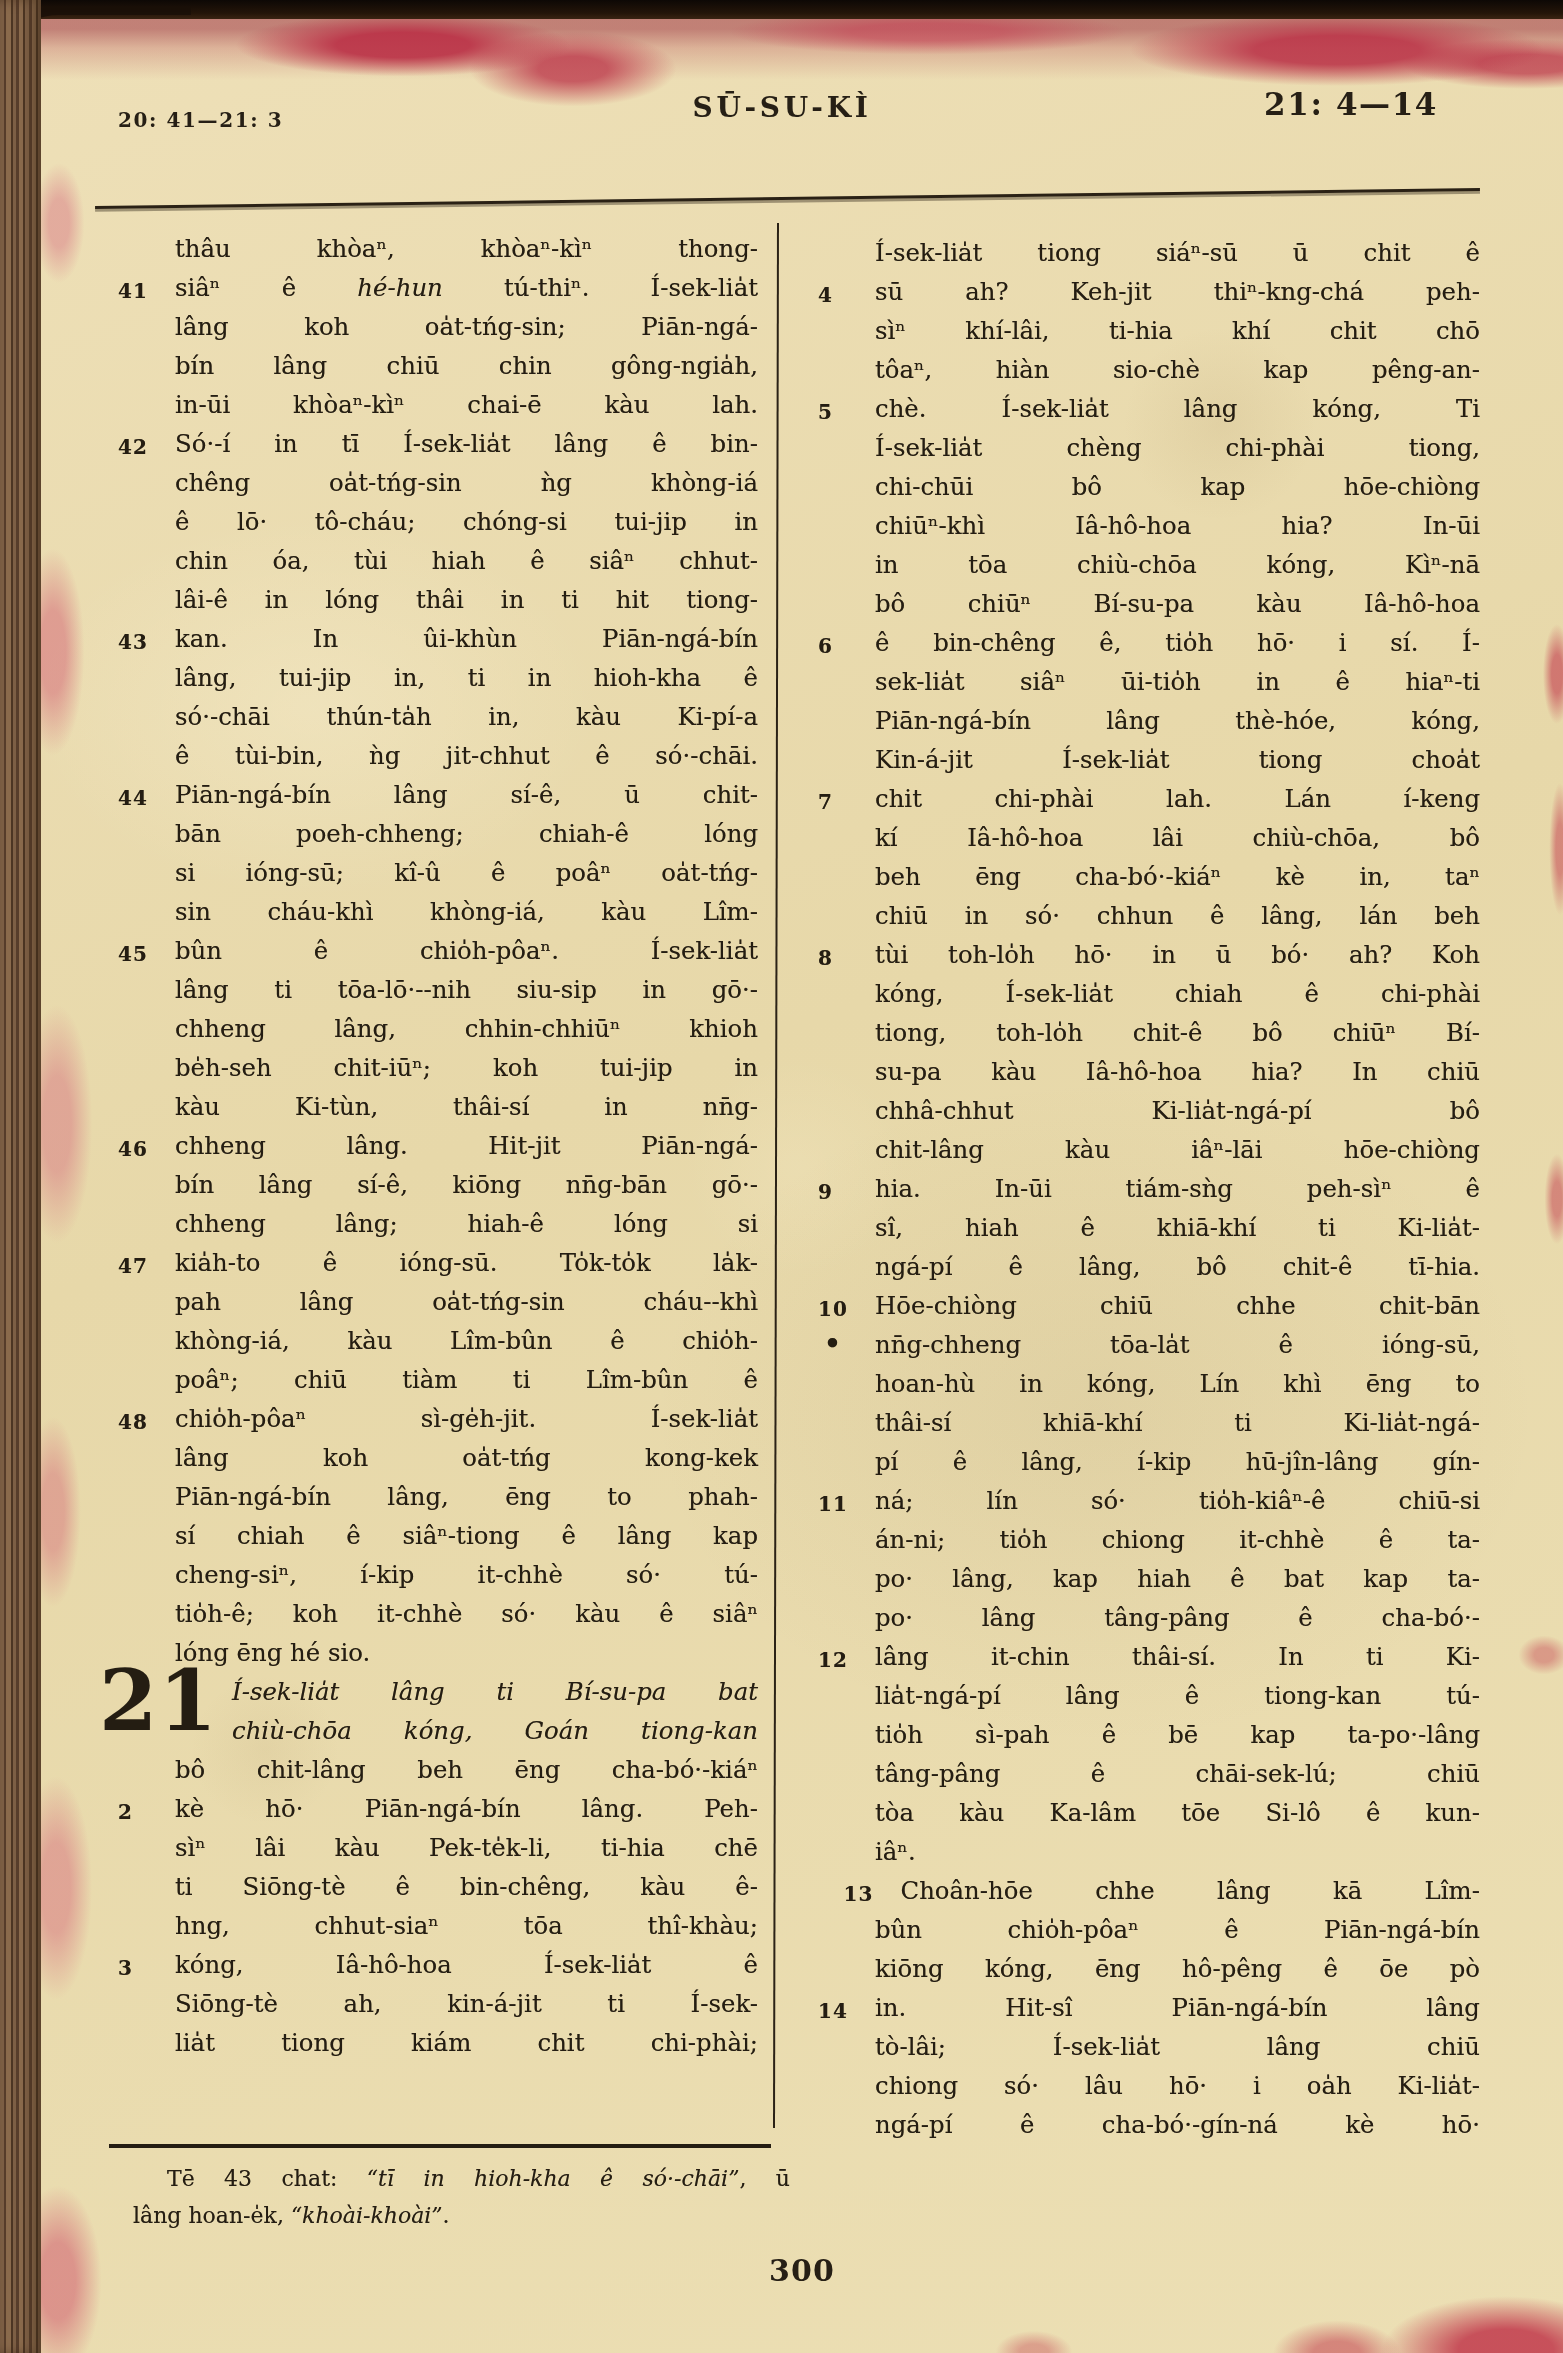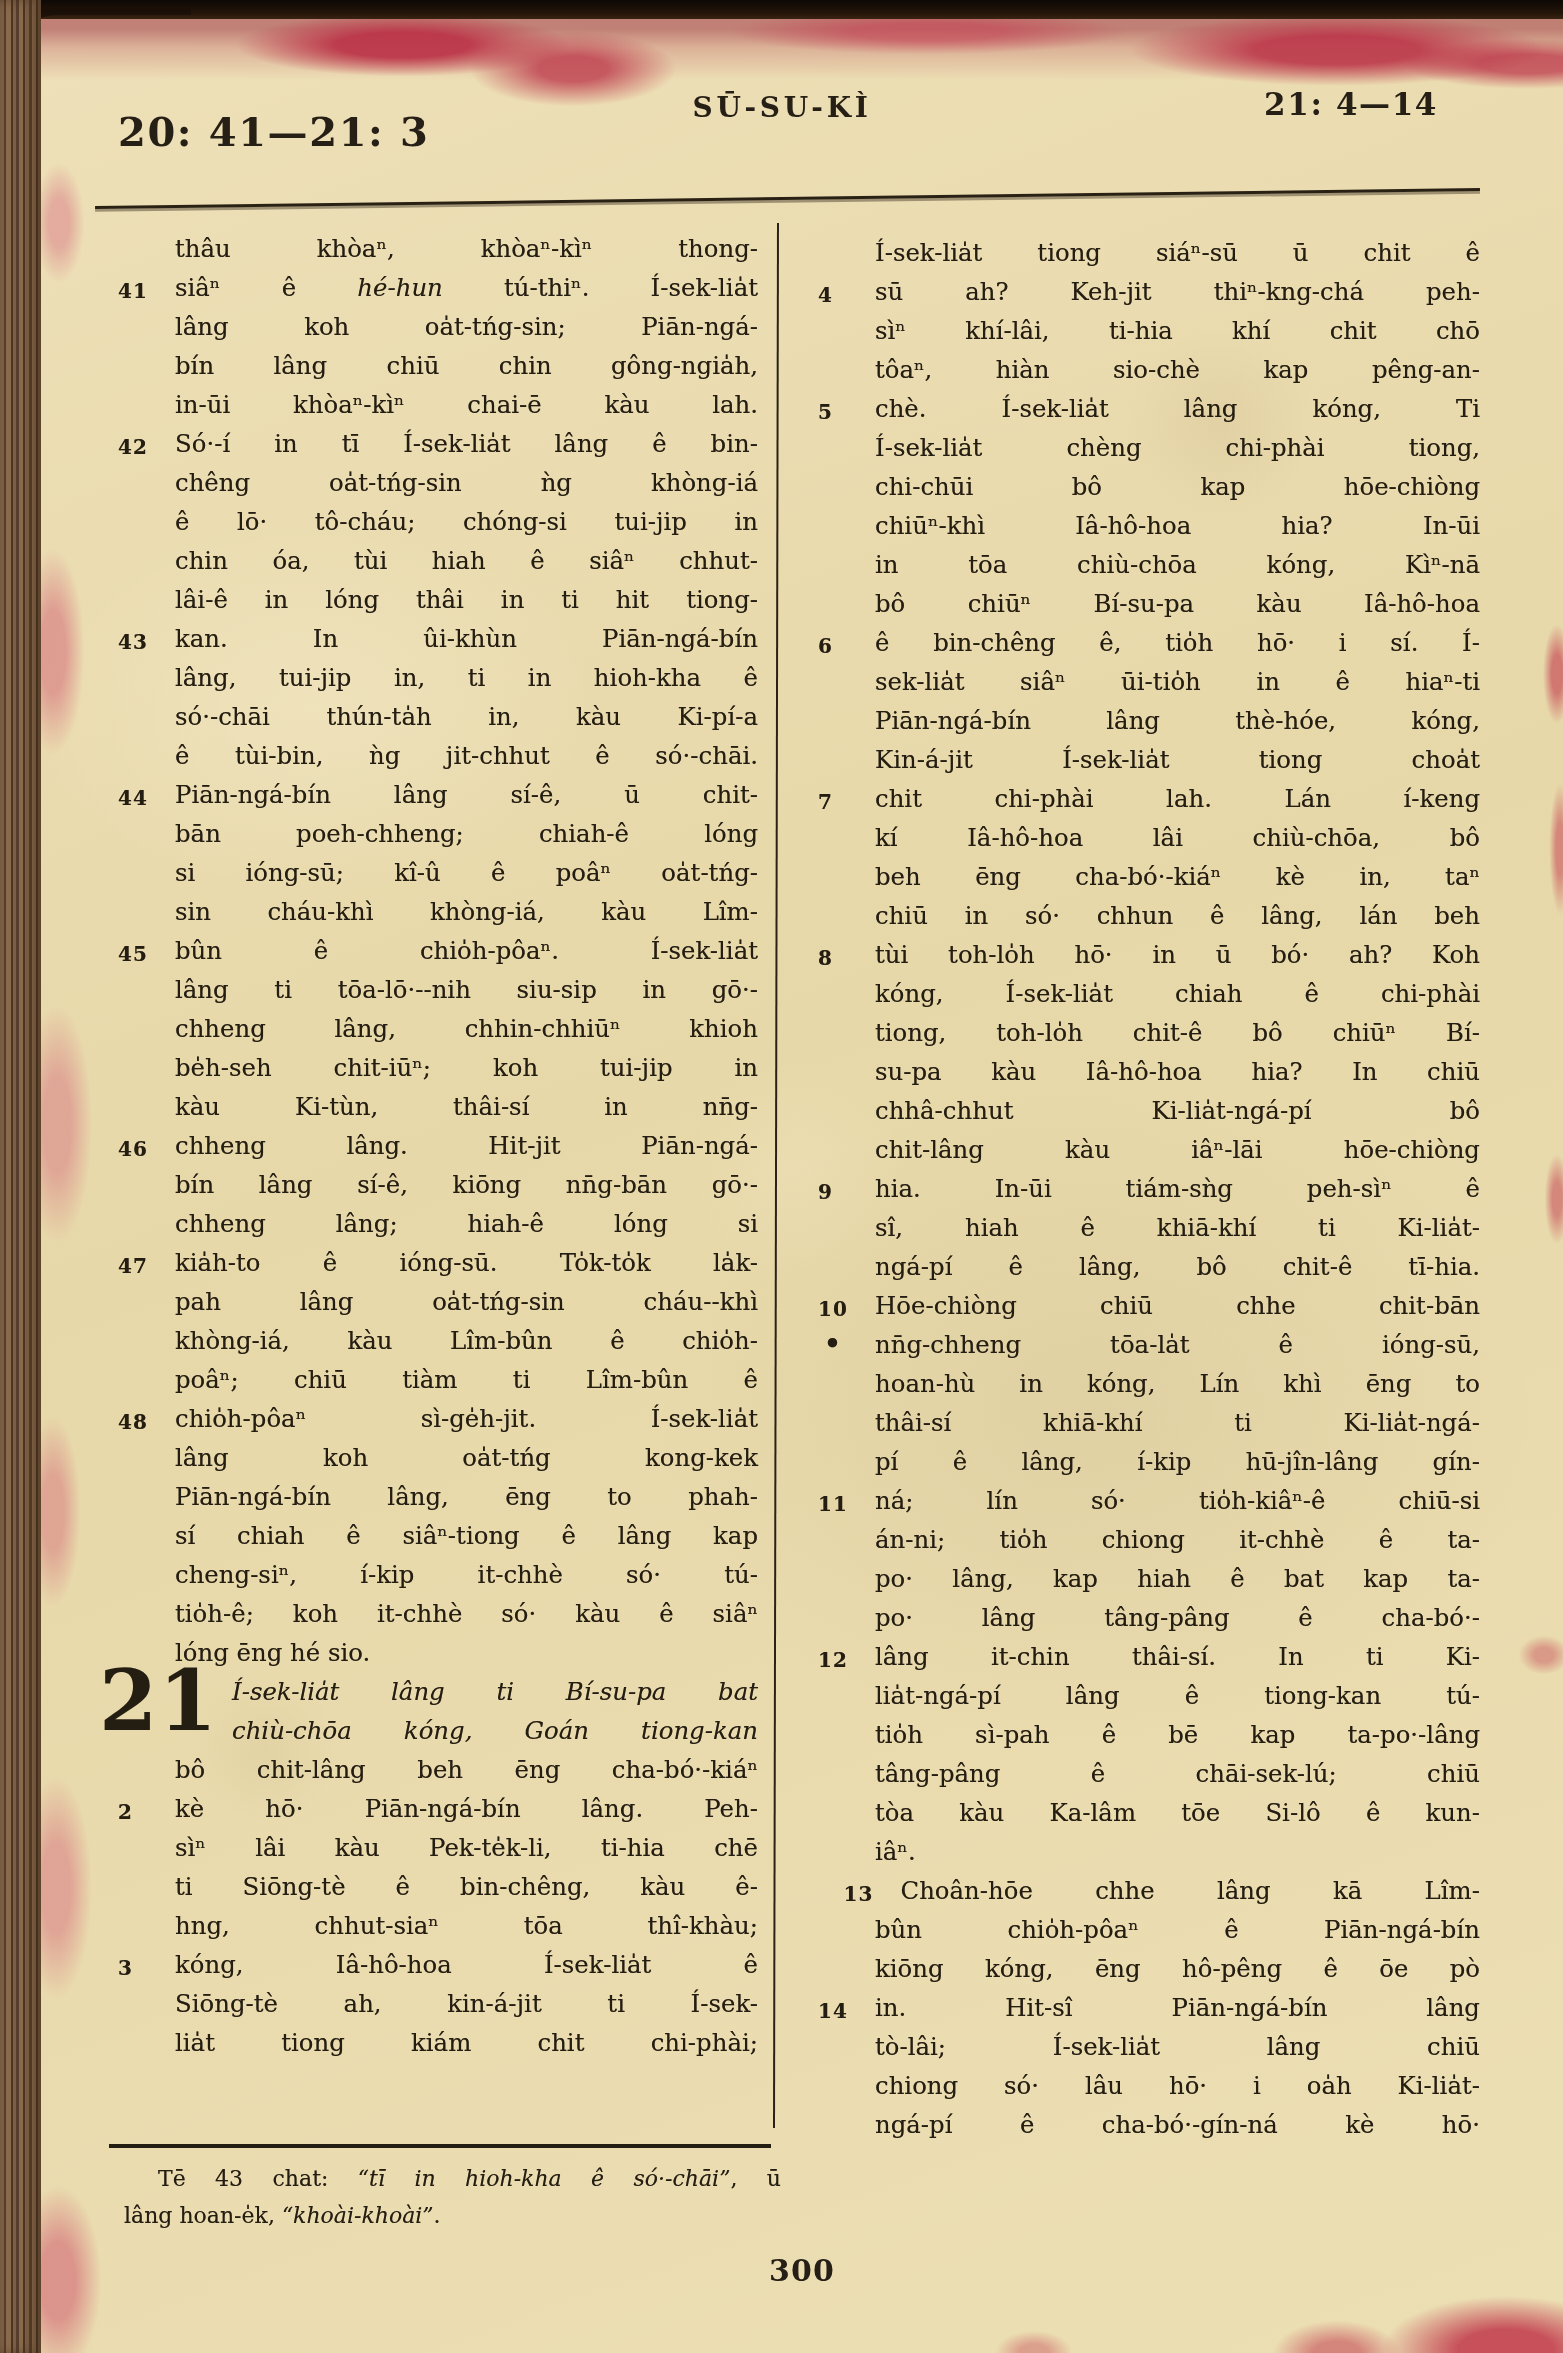--- a/index.html
+++ b/index.html
@@ -43,21 +43,21 @@
     radial-gradient(ellipse 32px 24.4px at 1544px 1655px, rgba(193,55,75,.4) 30%, transparent 80%),
     radial-gradient(ellipse 159px 69px at 1506px 2350px, rgba(190,45,68,.8) 30%, transparent 78%),
     radial-gradient(ellipse 80px 42px at 1337px 2354px, rgba(190,45,68,.5) 30%, transparent 80%),
     radial-gradient(ellipse 48px 26.5px at 1034px 2352px, rgba(190,45,68,.35) 30%, transparent 80%),
     radial-gradient(circle 138px at 1220px 424px, rgba(150,120,70,.10), transparent 70%),
     radial-gradient(circle 106px at 265px 1750px, rgba(150,120,70,.08), transparent 70%),
     radial-gradient(circle 159px at 796px 1167px, rgba(255,245,215,.15), transparent 70%);
   }
 
   
-  .header-left{position:absolute;left:118px;top:108px;font-size:40px;font-weight:bold;letter-spacing:1.6px;}
+  .header-left{position:absolute;left:118px;top:108px;font-size:20px;font-weight:bold;letter-spacing:1.6px;}
   .header-title{position:absolute;left:0;right:0;top:91px;text-align:center;font-size:28px;font-weight:bold;letter-spacing:3.7px;}
   .header-right{position:absolute;right:126px;top:86px;font-size:31px;font-weight:bold;letter-spacing:1.6px;}
   .header-rule{position:absolute;left:95px;top:197px;width:1385px;height:3.2px;background:#2a2115;
     transform:rotate(-0.75deg);box-shadow:0 2.7px 0 rgba(42,33,21,.4);}
 
   .col-divider{position:absolute;left:775px;top:223px;height:1905px;width:2.1px;background:#2b2216;transform:rotate(0.12deg);}
 
   
   .column{position:absolute;font-size:24.4px;line-height:39px;color:#241d12;
     text-shadow:0 0 0.5px rgba(45,34,20,.55);}
@@ -66,21 +66,21 @@
   .tline{position:relative;height:39px;text-align:justify;text-align-last:justify;}
   .tline.lastline{text-align-last:left;}
   .tline.chapind{padding-left:57px;font-style:italic;}
   .tline.paraind{text-indent:25.5px;}
   .vnum{position:absolute;left:-57px;top:3.7px;width:49px;font-size:20px;font-weight:bold;letter-spacing:1.1px;text-align:center;}
   .vnum.dotmark{font-size:26.5px;left:-51px;top:-2.1px;}
   .chapter-num{position:absolute;left:99px;top:1659px;font-size:84px;font-weight:bold;line-height:1;letter-spacing:1.1px;color:#241d12;}
 
   
   .footnote-rule{position:absolute;left:109px;top:2144px;width:662px;height:3.7px;background:#241d12;}
-  .footnote{position:absolute;left:124px;top:2160px;width:657px;font-size:22px;line-height:37px;color:#241d12;
+  .footnote{position:absolute;left:133px;top:2160px;width:657px;font-size:22px;line-height:37px;color:#241d12;
     text-shadow:0 0 0.5px rgba(45,34,20,.5);}
   .fline{text-align:justify;text-align-last:justify;}
   .fline.first{text-indent:34px;}
   .fline.lastline{text-align-last:left;}
 
   .page-number{position:absolute;left:0;right:0;top:2253px;text-align:center;font-size:30px;font-weight:bold;letter-spacing:1.1px;padding-left:40px;}
 </style>
 </head>
 <body>
 

